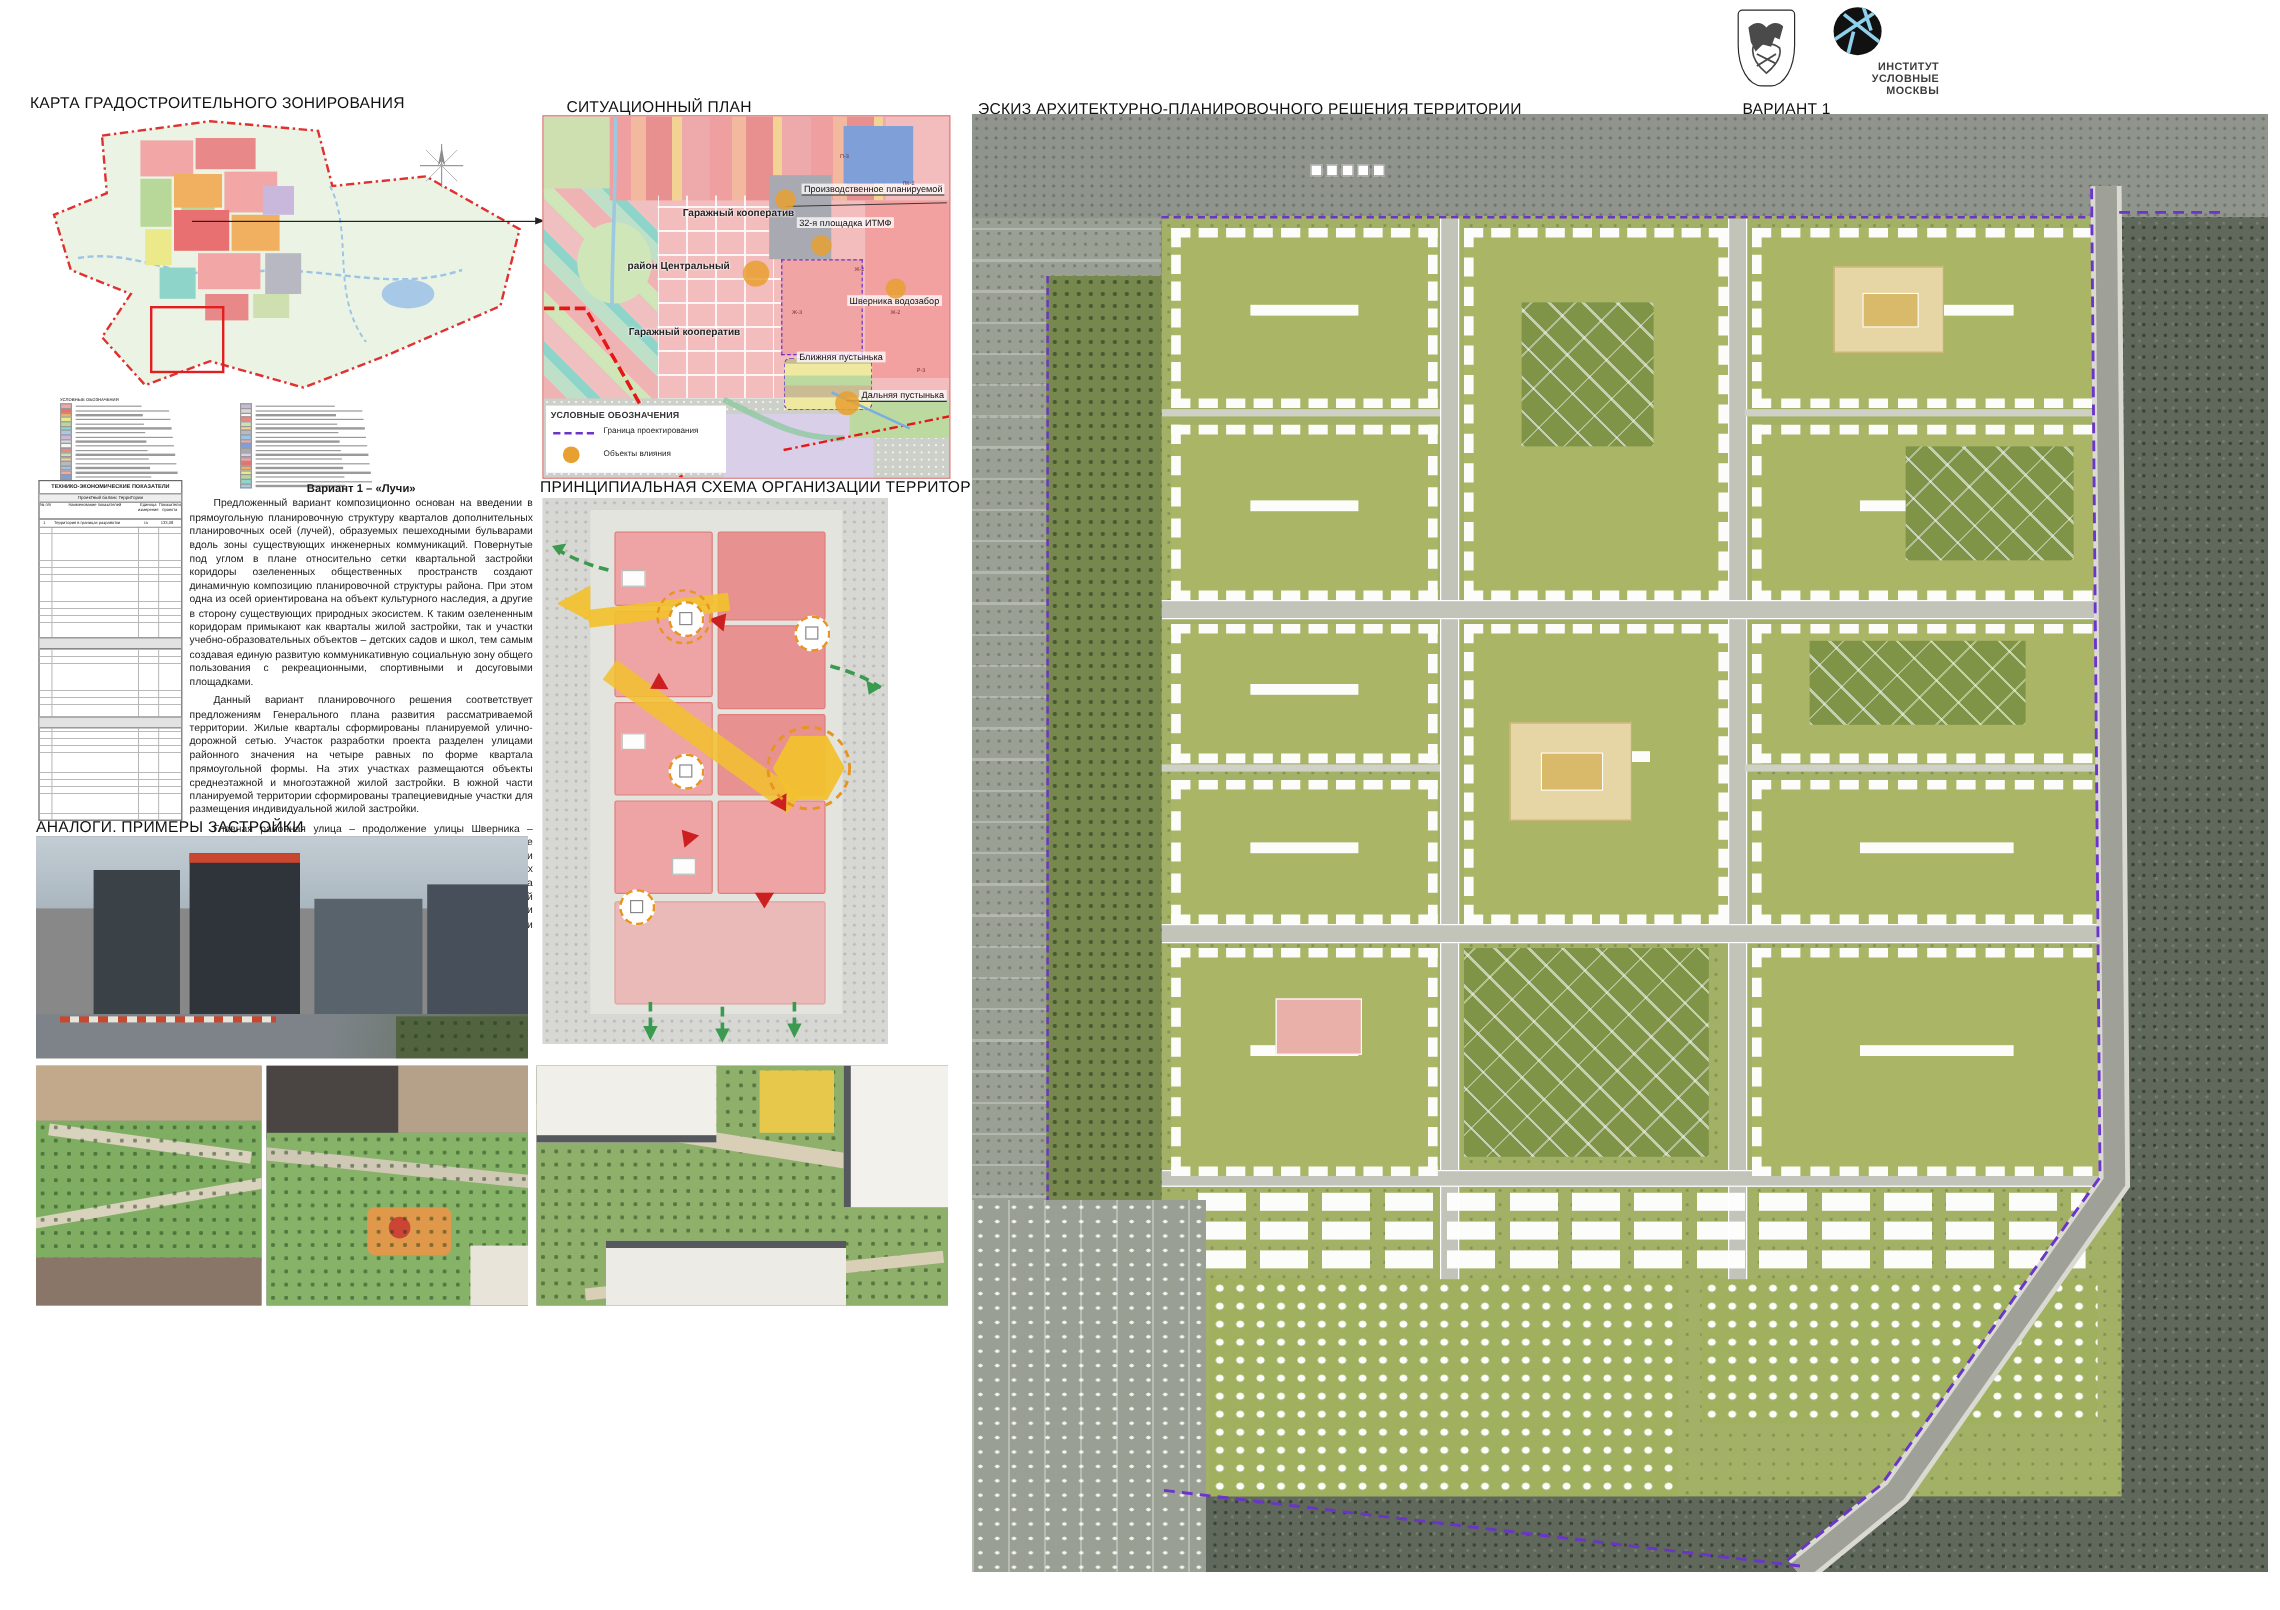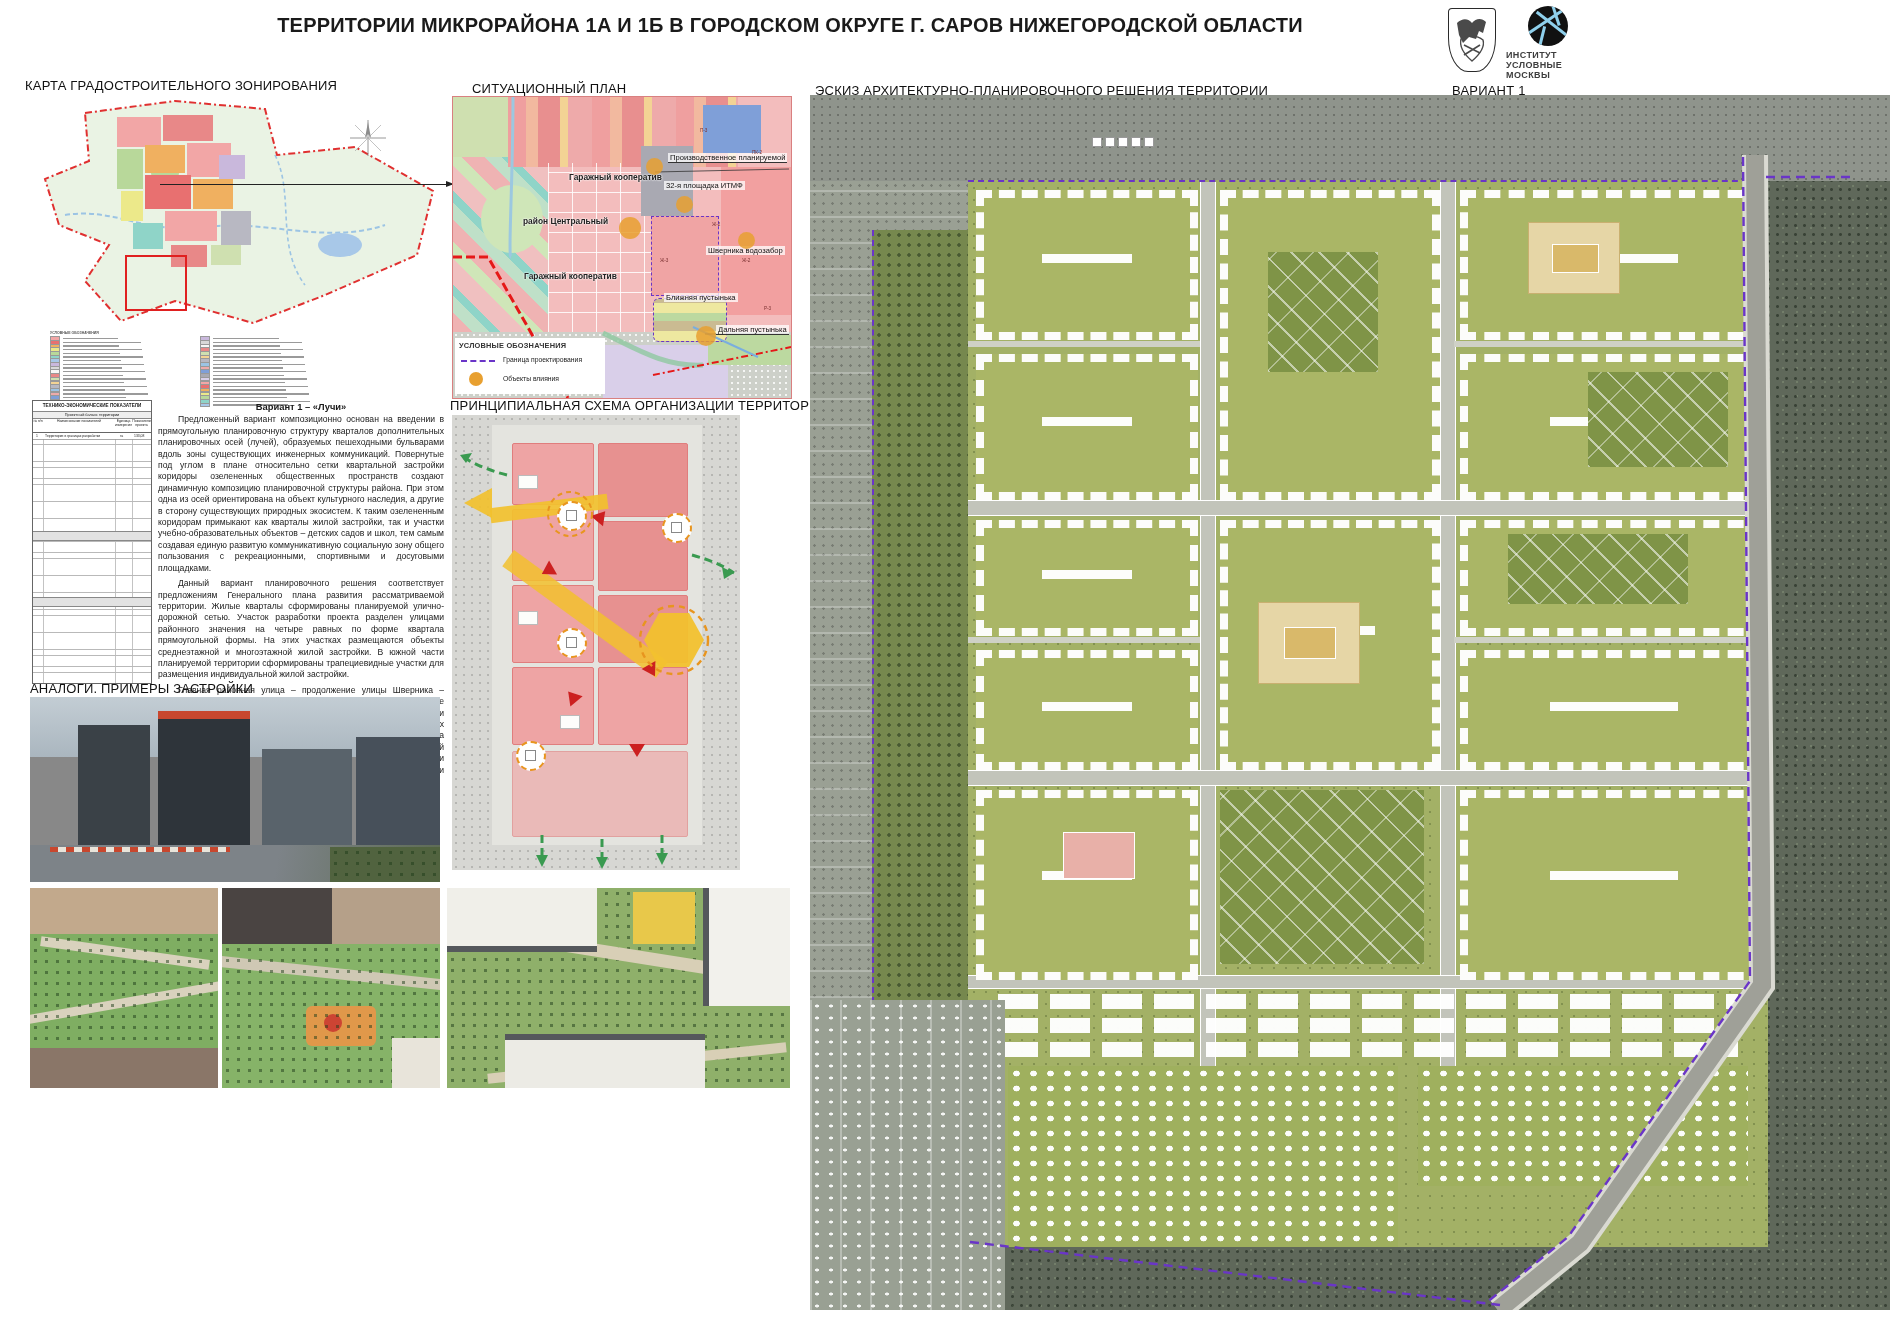--- a/index.html
+++ b/index.html
@@ -9,21 +9,21 @@
 
   
   .title{left:120px;top:12px;width:1340px;text-align:center;font-weight:700;font-size:20px;line-height:26px;letter-spacing:.2px;}
   .logo-wrap{left:1448px;top:4px;width:170px;height:78px;}
   .coat{left:0;top:4px;width:46px;height:62px;background:#fff;border:1.6px solid #2a2a2a;
         border-radius:4px 4px 20px 20px/4px 4px 34px 34px;overflow:hidden;}
   .coat svg{width:100%;height:100%;}
   .gp-logo{left:58px;top:0;width:110px;height:78px;}
   .gp-circle{left:22px;top:2px;width:40px;height:40px;border-radius:50%;background:#111;overflow:hidden;}
   .gp-circle i{position:absolute;background:#8fd0ec;}
-  .gp-text{left:0px;top:46px;width:110px;font-size:9px;font-weight:700;color:#3d3d3d;line-height:10px;text-align:left;letter-spacing:.4px;}
+  .gp-text{left:0px;top:46px;width:110px;font-size:9px;font-weight:700;color:#3d3d3d;line-height:10px;text-align:right;letter-spacing:.4px;}
 
   
   .sec{font-size:13px;color:#111;letter-spacing:.2px;white-space:nowrap;}
   .sec-map{left:25px;top:78px;}
   .sec-sit{left:472px;top:81px;}
   .sec-sketch{left:815px;top:83px;}
   .sec-variant{left:1452px;top:83px;font-size:13px;}
   .sec-schema{left:450px;top:398px;}
   .sec-analog{left:30px;top:681px;}
 
@@ -147,21 +147,20 @@
   .arrow-line{left:160px;top:184px;width:292px;height:0;border-top:1.4px solid #222;}
   .arrow-line::after{content:"";position:absolute;right:-2px;top:-4px;border-left:8px solid #222;border-top:3.5px solid transparent;border-bottom:3.5px solid transparent;}
   .redsq{left:100px;top:160px;width:58px;height:52px;border:2px solid #e02020;}
 </style>
 </head>
 <body>
 
 <div class="board">
 
   <div class="abs title">
-    <div>ТЕРРИТОРИИ МИКРОРАЙОНА 1А И 1Б В ГОРОДСКОМ ОКРУГЕ Г. САРОВ НИЖЕГОРОДСКОЙ ОБЛАСТИ</div>
   </div>
 
   <div class="abs logo-wrap">
     <div class="abs coat">
       <svg viewBox="0 0 46 62">
         <path d="M8 14 C14 8 20 10 23 14 C27 9 33 9 37 13 L34 24 L30 22 L27 30 L20 28 L14 34 L10 26 Z" fill="#4a4a4a"></path>
         <path d="M12 30 C18 26 28 26 34 31 C36 38 30 46 23 52 C16 46 10 38 12 30 Z" fill="none" stroke="#4a4a4a" stroke-width="1.4"></path>
         <path d="M15 36 L31 44 M31 36 L15 46" stroke="#4a4a4a" stroke-width="1.6"></path>
         <circle cx="23" cy="20" r="3" fill="#4a4a4a"></circle>
       </svg>

